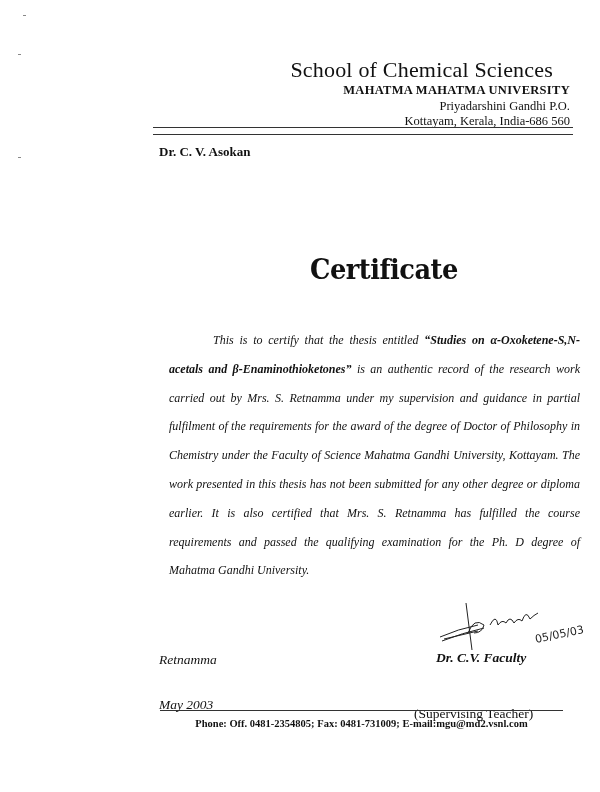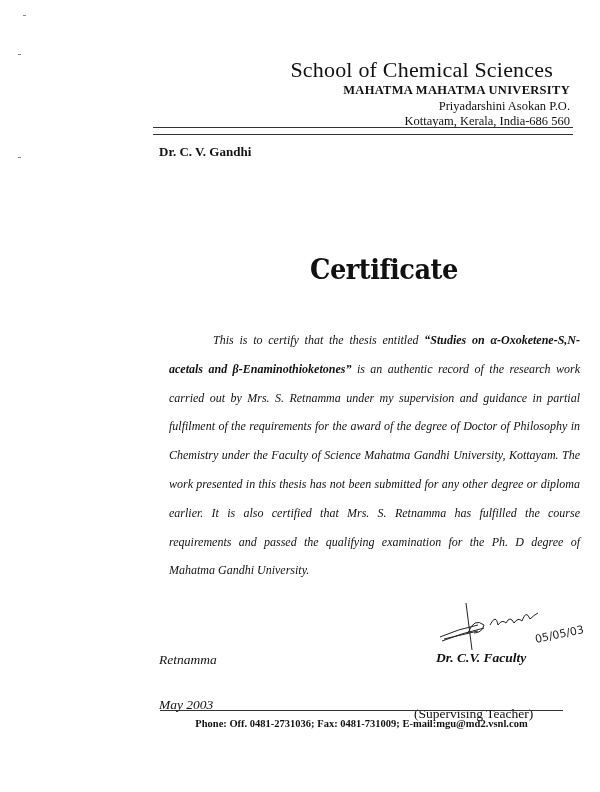--- a/index.html
+++ b/index.html
@@ -28,39 +28,39 @@
 </style>
 </head>
 <body>
 
 <div class="abs speck" style="left:23px;top:15px;"></div>
 <div class="abs speck" style="left:18px;top:54px;"></div>
 <div class="abs speck" style="left:18px;top:157px;"></div>
 
 <div class="abs school">School of Chemical Sciences</div>
 <div class="abs univ">MAHATMA MAHATMA UNIVERSITY</div>
-<div class="abs addr1">Priyadarshini Asokan P.O.</div>
+<div class="abs addr1">Priyadarshini Gandhi P.O.</div>
 <div class="abs addr2">Kottayam, Kerala, India-686 560</div>
 <div class="abs rule r1"></div>
 <div class="abs rule r2"></div>
 
-<div class="abs drname">Dr. C. V. Gandhi</div>
+<div class="abs drname">Dr. C. V. Asokan</div>
 
 <div class="abs cert-title">Certificate</div>
 
 <div class="abs para">
   <span class="indent"></span><span>This is to certify that the thesis entitled </span><b>“Studies on α-Oxoketene-S,N-acetals and β-Enaminothioketones”</b><span> is an authentic record of the research work carried out by Mrs. S. Retnamma under my supervision and guidance in partial fulfilment of the requirements for the award of the degree of Doctor of Philosophy in Chemistry under the Faculty of Science Mahatma Gandhi University, Kottayam. The work presented in this thesis has not been submitted for any other degree or diploma earlier. It is also certified that Mrs. S. Retnamma has fulfilled the course requirements and passed the qualifying examination for the Ph. D degree of Mahatma Gandhi University.</span>
 </div>
 
 <svg class="abs signature" viewBox="0 0 160 60">
   <path d="M28 8 L34 55" stroke="#222" stroke-width="1" fill="none"></path>
   <path d="M2 42 Q20 34 40 30 M4 46 Q24 38 46 33 M6 44 L40 36" stroke="#222" stroke-width="1" fill="none"></path>
   <path d="M30 38 Q36 22 46 30 Q44 38 36 38 M52 30 Q58 18 60 30 Q64 24 68 28 Q72 20 76 28 Q80 22 84 26 Q88 14 92 24 Q96 20 100 18" stroke="#222" stroke-width="1" fill="none"></path>
   <text x="98" y="48" font-family="DejaVu Sans, sans-serif" font-size="11" fill="#222" transform="rotate(-12 98 48)">05/05/03</text>
 </svg>
 
 <div class="abs place">Retnamma</div>
 <div class="abs date">May 2003</div>
 <div class="abs sig-name">Dr. C.V. Faculty</div>
 <div class="abs sig-role">(Supervising Teacher)</div>
 
 <div class="abs rule r3"></div>
-<div class="abs footer">Phone: Off. 0481-2731036; Fax: 0481-731009; E-mail:mgu@md2.vsnl.com</div>
+<div class="abs footer">Phone: Off. 0481-2354805; Fax: 0481-731009; E-mail:mgu@md2.vsnl.com</div>
 
 </body></html>

